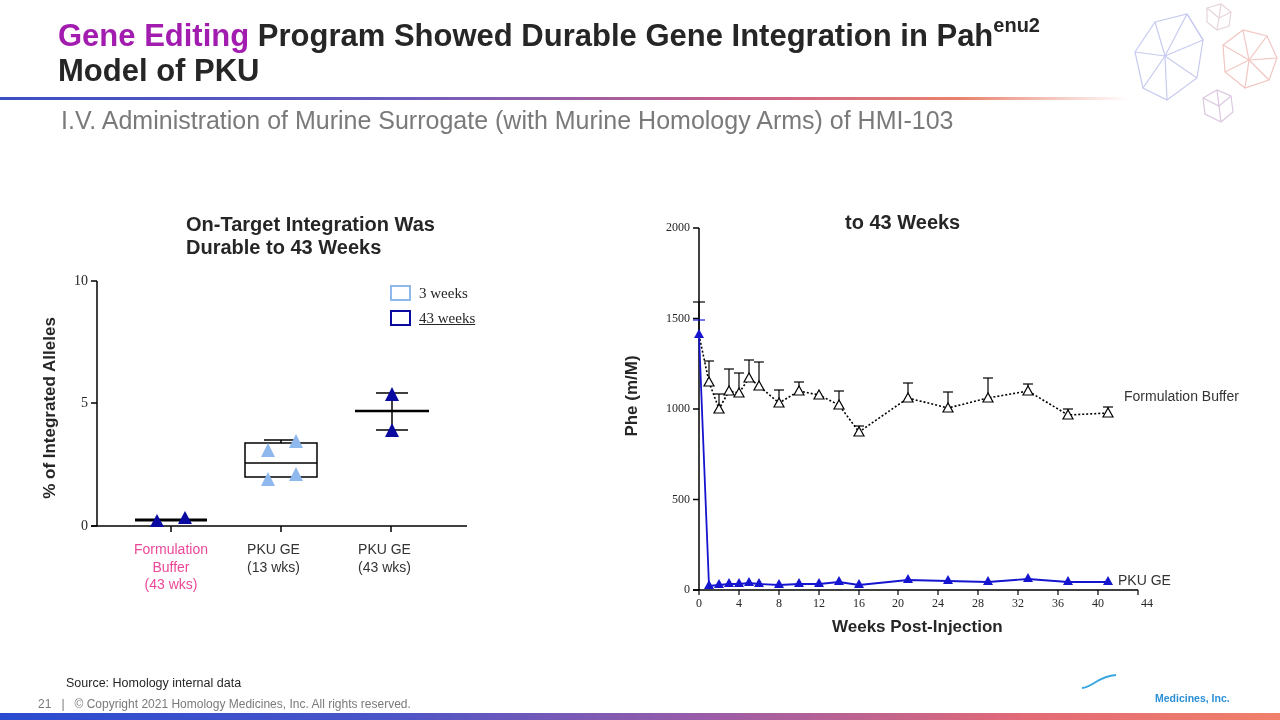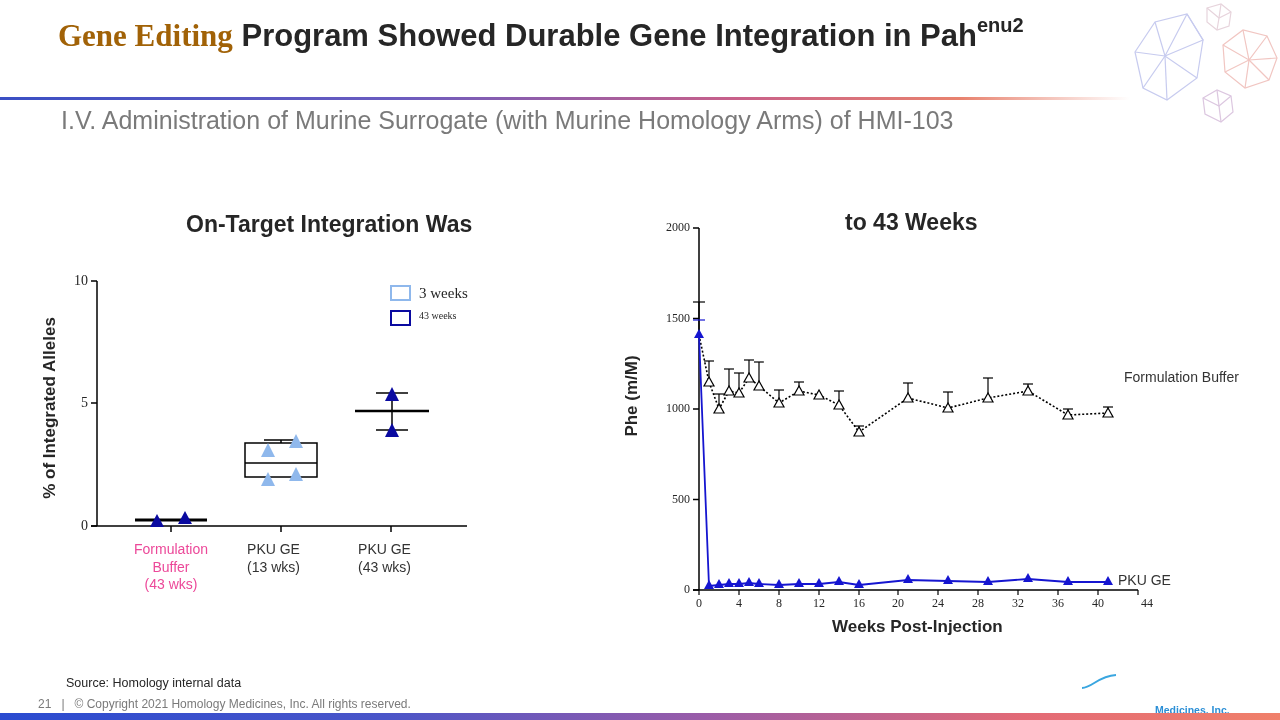--- a/index.html
+++ b/index.html
@@ -6,56 +6,57 @@
   body {
     width: 1280px; height: 720px; position: relative; overflow: hidden;
     background: #ffffff;
     font-family: "Liberation Sans", sans-serif;
     color: #262626;
   }
   .title {
     position: absolute; left: 58px; top: 18px; width: 1080px;
     font-size: 31px; font-weight: bold; line-height: 35px; color: #262626;
   }
-  .title .accent { color: #a16207; font-family: Liberation Serif, serif; }
+  .title .accent { color: #a21caf; }
   .title sup { font-size: 20px; vertical-align: 14px; line-height: 0; }
   .title-rule {
     position: absolute; left: 0; top: 97px; width: 1130px; height: 3px;
     background: linear-gradient(90deg, #3a4fc4 0%, #6a5cc0 35%, #c8608a 65%, #e8826e 85%, rgba(255,255,255,0) 100%);
   }
   .subtitle {
     position: absolute; left: 61px; top: 106px;
     font-size: 25px; color: #7a7a7a; white-space: nowrap;
   }
   .deco { position: absolute; left: 1125px; top: 0; width: 155px; height: 135px; }
   .chart-title {
-    position: absolute; font-size: 23px; font-weight: bold; color: #262626; line-height: 23px;
+    position: absolute; font-size: 20px; font-weight: bold; color: #262626; line-height: 23px;
   }
   svg.chart { position: absolute; left: 0; top: 0; }
   .serif { font-family: "Liberation Serif", serif; }
   .footer-source { position: absolute; left: 58px; top: 676px; font-size: 12.5px; color: #262626; margin-left: 8px; }
   .footer-copy { position: absolute; left: 38px; top: 697px; font-size: 12px; color: #7a7a7a; white-space: pre; }
   .bottom-bar {
     position: absolute; left: 0; top: 713px; width: 1280px; height: 7px;
     background: linear-gradient(90deg, #2a4bd0 0%, #4a55c8 30%, #9a5ca8 55%, #e36a76 80%, #f0806a 100%);
   }
   .logo { position: absolute; left: 1080px; top: 668px; width: 160px; height: 40px; }
   .logo-main {
     position: absolute; left: 8px; top: 0px; font-size: 24px; letter-spacing: 0.5px;
     color: #4a4a4a; font-family: "Liberation Sans", sans-serif; font-weight: normal;
   }
   .logo-sub {
-    position: absolute; left: 75px; top: 36px; font-size: 10.5px; font-weight: bold; color: #2b8fd6;
+    position: absolute; left: 75px; top: 24px; font-size: 10.5px; font-weight: bold; color: #2b8fd6;
   }
 </style>
 </head>
 <body>
 
 <div class="title">
   <span class="accent">Gene Editing</span><span> Program Showed Durable Gene Integration in Pah</span><sup>enu2</sup><br>
+  <span>Model of PKU</span>
 </div>
 <div class="title-rule"></div>
 <div class="subtitle">I.V. Administration of Murine Surrogate (with Murine Homology Arms) of HMI-103</div>
 
 <svg class="deco" viewBox="0 0 155 135">
   <g fill="none" stroke-width="1.2">
     <g stroke="#c7cbef">
       <polygon points="10,52 30,22 62,14 78,40 72,78 42,100 18,88"></polygon>
       <polyline points="30,22 40,56 62,14"></polyline>
         <polyline points="10,52 40,56 72,78"></polyline>
@@ -81,20 +82,21 @@
       <polygon points="78,98 92,90 106,96 108,112 96,122 80,114"></polygon>
       <polyline points="78,98 94,106 106,96"></polyline>
         <polyline points="94,106 96,122"></polyline>
         <polyline points="94,106 92,90"></polyline>
     </g>
   </g>
 </svg>
 
 <div class="chart-title" style="left:186px; top:213px;">
   <div>On-Target Integration Was</div>
+  <div>Durable to 43 Weeks</div>
 </div>
 
 <svg class="chart" width="1280" height="720">
 
   <line x1="97" y1="281" x2="97" y2="526" stroke="#000" stroke-width="1.5"></line>
   <line x1="91" y1="281" x2="97" y2="281" stroke="#000" stroke-width="1.5"></line>
   <line x1="91" y1="403" x2="97" y2="403" stroke="#000" stroke-width="1.5"></line>
   <line x1="91" y1="526" x2="97" y2="526" stroke="#000" stroke-width="1.5"></line>
 
   <line x1="91" y1="526" x2="467" y2="526" stroke="#000" stroke-width="1.5"></line>
@@ -242,21 +244,21 @@
 <div style="position:absolute; left:226px; top:541px; width:95px; text-align:center; font-size:14px; line-height:17.5px; color:#333;">
   <div>PKU GE</div>
   <div>(13 wks)</div>
 </div>
 <div style="position:absolute; left:337px; top:541px; width:95px; text-align:center; font-size:14px; line-height:17.5px; color:#333;">
   <div>PKU GE</div>
   <div>(43 wks)</div>
 </div>
 
 <div class="serif" style="position:absolute; left:419px; top:285px; font-size:15px;">3 weeks</div>
-<div class="serif" style="position:absolute; left:419px; top:310px; font-size:10px;">43 weeks</div>
+<div class="serif" style="position:absolute; left:419px; top:310px; font-size:15px;text-decoration:underline;">43 weeks</div>
 
 <div class="chart-title" style="left:845px; top:211px;">
   <div>to 43 Weeks</div>
 </div>
 
 <div class="serif" style="position:absolute; left:650px; top:220px; width:40px; text-align:right; font-size:12px;">2000</div>
 <div class="serif" style="position:absolute; left:650px; top:311px; width:40px; text-align:right; font-size:12px;">1500</div>
 <div class="serif" style="position:absolute; left:650px; top:401px; width:40px; text-align:right; font-size:12px;">1000</div>
 <div class="serif" style="position:absolute; left:650px; top:492px; width:40px; text-align:right; font-size:12px;">500</div>
 <div class="serif" style="position:absolute; left:650px; top:582px; width:40px; text-align:right; font-size:12px;">0</div>
@@ -271,21 +273,21 @@
   <span style="position:absolute; left:883px; width:30px; text-align:center;">20</span>
   <span style="position:absolute; left:923px; width:30px; text-align:center;">24</span>
   <span style="position:absolute; left:963px; width:30px; text-align:center;">28</span>
   <span style="position:absolute; left:1003px; width:30px; text-align:center;">32</span>
   <span style="position:absolute; left:1043px; width:30px; text-align:center;">36</span>
   <span style="position:absolute; left:1083px; width:30px; text-align:center;">40</span>
   <span style="position:absolute; left:1123px; width:30px; text-align:right;">44</span>
 </div>
 <div style="position:absolute; left:832px; top:617px; font-size:17px; font-weight:bold; white-space:nowrap;">Weeks Post-Injection</div>
 
-<div style="position:absolute; left:1124px; top:369px; font-size:14px; color:#333; white-space:nowrap;">Formulation Buffer</div>
+<div style="position:absolute; left:1124px; top:388px; font-size:14px; color:#333; white-space:nowrap;">Formulation Buffer</div>
 <div style="position:absolute; left:1118px; top:572px; font-size:14px; color:#333; white-space:nowrap;">PKU GE</div>
 
 <div class="footer-source">Source: Homology internal data</div>
 <div class="footer-copy"><span>21</span>   <span>|</span>   <span>© Copyright 2021 Homology Medicines, Inc. All rights reserved.</span></div>
 
 <div class="logo">
   <svg style="position:absolute; left:0; top:4px;" width="40" height="22">
     <path d="M2,16 C12,16 18,4 36,3" fill="none" stroke="#3aa6e0" stroke-width="2"></path>
   </svg>
   <div class="logo-sub">Medicines, Inc.</div>

